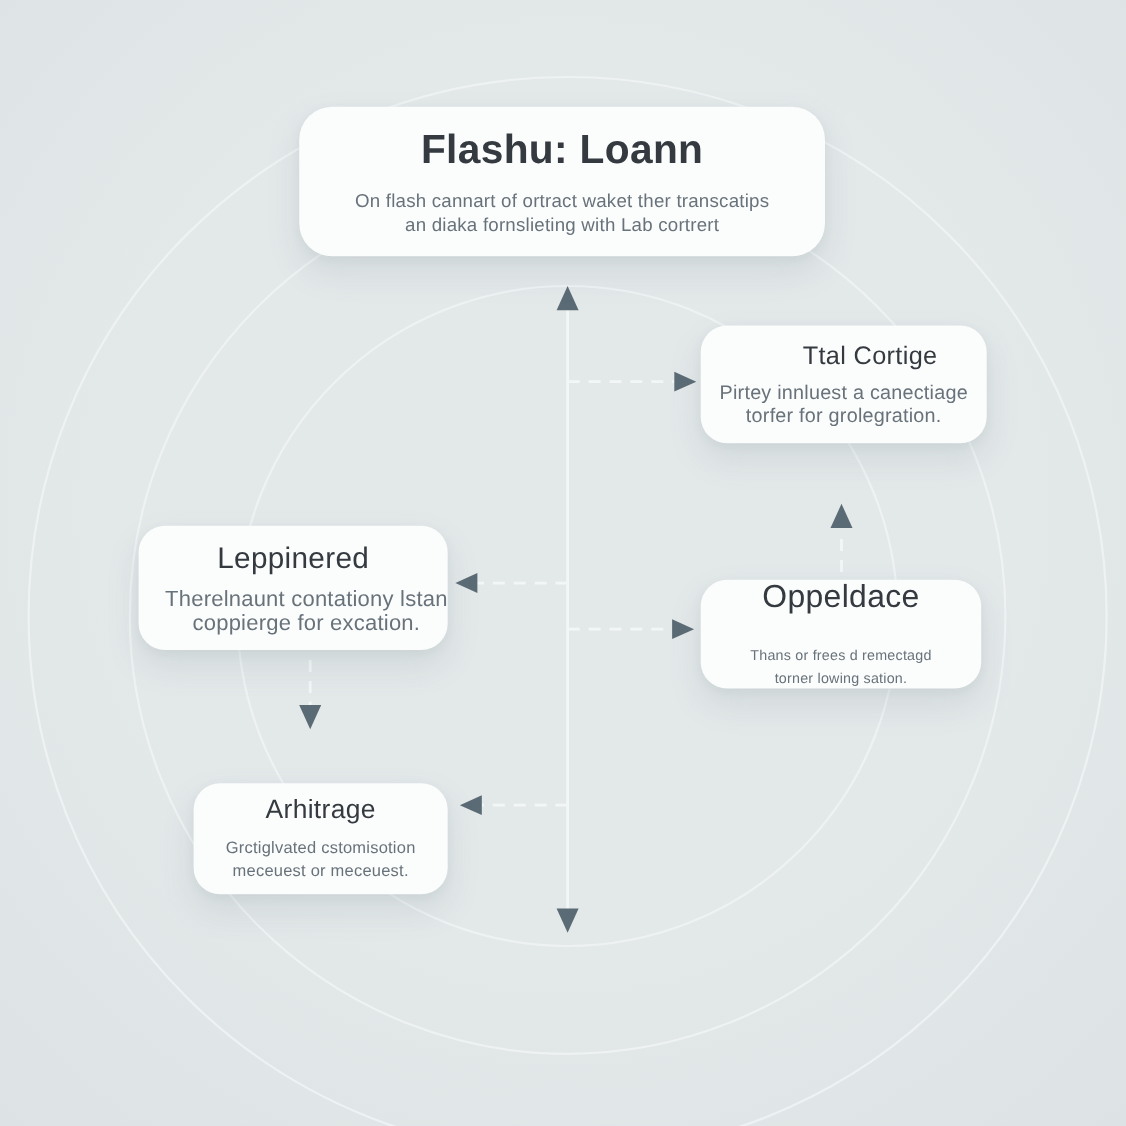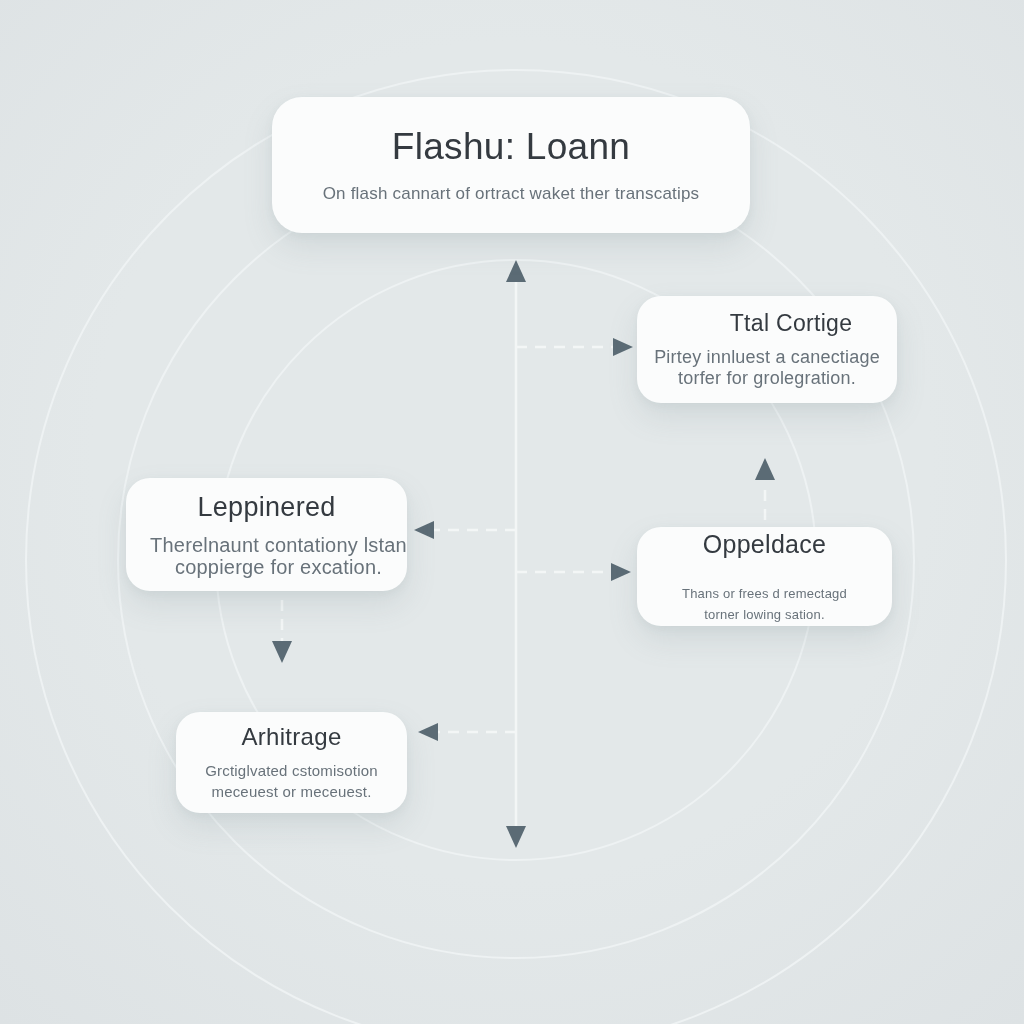--- a/index.html
+++ b/index.html
@@ -53,33 +53,33 @@
     line-height: 1.2;
   }
   .node .desc {
     color: var(--desc_text);
     font-weight: 400;
     letter-spacing: 0.2px;
   }
   .node .desc div { white-space: nowrap; }
 
   .node-flash-loan { left: 272px; top: 97px; width: 478px; height: 136px; border-radius: 30px; }
-  .node-flash-loan .title { font-size: 37px; margin-bottom: 13px; }
+  .node-flash-loan .title { font-size: 37px; margin-bottom: 13px; font-weight: bold; }
   .node-flash-loan .desc { font-size: 17px; line-height: 22px; }
 
   .node-total-cortige { left: 637px; top: 296px; width: 260px; height: 107px; }
   .node-total-cortige .title { font-size: 23px; margin-bottom: 9px; margin-left: 48px; }
   .node-total-cortige .desc { font-size: 18px; line-height: 21px; }
 
   .node-leppinered { left: 126px; top: 478px; width: 281px; height: 113px; }
   .node-leppinered .title { font-size: 27px; margin-bottom: 10px; }
   .node-leppinered .desc { font-size: 20px; line-height: 22px; margin-left: 24px; }
 
   .node-oppeldace { left: 637px; top: 527px; width: 255px; height: 99px; }
-  .node-oppeldace .title { font-size: 25px; margin-bottom: 24px; }
+  .node-oppeldace .title { font-size: 29px; margin-bottom: 24px; }
   .node-oppeldace .desc { font-size: 13px; line-height: 21px; }
 
   .node-arhitrage { left: 176px; top: 712px; width: 231px; height: 101px; }
   .node-arhitrage .title { font-size: 24px; margin-bottom: 8px; }
   .node-arhitrage .desc { font-size: 15px; line-height: 21px; }
 </style>
 </head>
 <body>
 
 <div class="canvas">
@@ -110,20 +110,21 @@
     <polygon class="arrowhead" points="282,663 272,641 292,641"></polygon>
 
     <line class="dashed-line" x1="516" y1="732" x2="438" y2="732"></line>
     <polygon class="arrowhead" points="418,732 438,723 438,741"></polygon>
   </svg>
 
   <div class="node node-flash-loan">
     <div class="title">Flashu: Loann</div>
     <div class="desc">
       <div>On flash cannart of ortract waket ther transcatips</div>
+      <div>an diaka fornslieting with Lab cortrert</div>
     </div>
   </div>
 
   <div class="node node-total-cortige">
     <div class="title">Ttal Cortige</div>
     <div class="desc">
       <div>Pirtey innluest a canectiage</div>
       <div>torfer for grolegration.</div>
     </div>
   </div>

